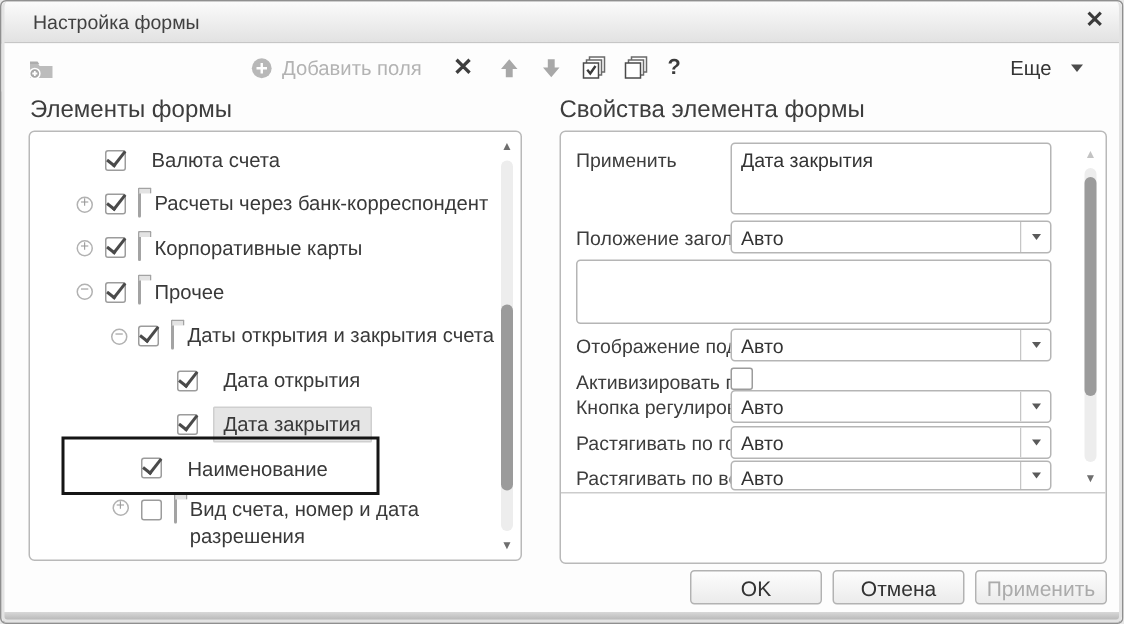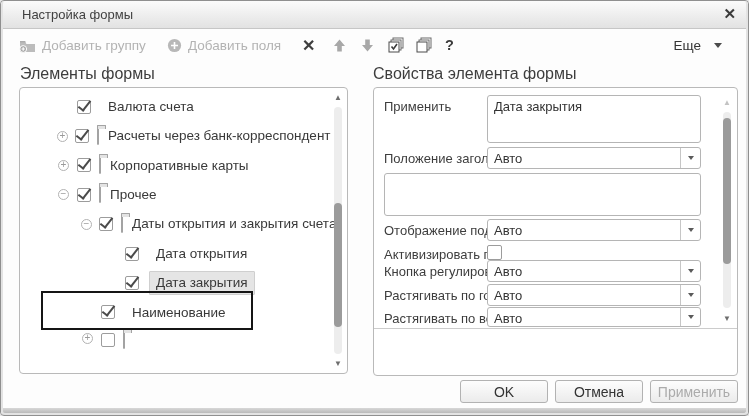--- a/index.html
+++ b/index.html
@@ -32,21 +32,21 @@
   .caret-down{width:0;height:0;border-left:4px solid transparent;border-right:4px solid transparent;border-top:5px solid #4c4c4c;}
 
   
   .phdr{position:absolute;top:64px;font-size:16px;color:#3d3d3d;}
   .phdr-left{left:19px;}
   .phdr-right{left:372px;}
 
   
   .tree-box{position:absolute;left:18px;top:86px;width:327px;height:285px;background:#fff;
             border:1px solid #b9b9b9;border-radius:4px;}
-  .tree-rows{position:absolute;left:11px;top:4px;right:18px;}
+  .tree-rows{position:absolute;left:4px;top:4px;right:18px;}
   .trow{height:29.4px;display:flex;align-items:center;font-size:13.5px;color:#393939;}
   .trow.lvl1{padding-left:26px;}
   .trow.lvl2{padding-left:50px;}
   .trow.lvl3{padding-left:74px;}
   .trow.tall{height:42px;align-items:flex-start;padding-top:4px;}
   .trow.tall .slot,.trow.tall .cb,.trow.tall .ico{margin-top:2px;}
   .slot{width:13px;margin-right:7px;display:flex;justify-content:center;}
   .expander{width:11px;height:11px;border:1px solid #b2b2b2;border-radius:50%;box-sizing:border-box;
             font-size:10px;line-height:8px;color:#9a9a9a;text-align:center;background:#fff;}
   .cb{position:relative;width:14px;height:14px;border:1px solid #9c9c9c;border-radius:2px;background:#fff;
@@ -122,21 +122,20 @@
   <div class="toolbar">
     <div class="tbtn tb-group disabled">
       <span>
         <svg width="17" height="15" viewBox="0 0 17 15">
           <path d="M1 4 h5 l1.5 2 H16 v8 H1 z" fill="#bcbcbc"></path>
           <path d="M1 3 h5 l1.2 1.6 H1 z" fill="#adadad"></path>
           <circle cx="4.2" cy="11" r="3.4" fill="#a6a6a6" stroke="#ffffff" stroke-width="1"></circle>
           <path d="M4.2 9.3 v3.4 M2.5 11 h3.4" stroke="#ffffff" stroke-width="1.2"></path>
         </svg>
       </span>
-      <span>Добавить группу</span>
     </div>
     <div class="tbtn tb-fields disabled">
       <span>
         <svg width="15" height="15" viewBox="0 0 15 15">
           <circle cx="7.5" cy="7.5" r="6.6" fill="#b8b8b8"></circle>
           <path d="M7.5 4 v7 M4 7.5 h7" stroke="#ffffff" stroke-width="1.6"></path>
         </svg>
       </span>
       <span>Добавить поля</span>
     </div>
@@ -233,20 +232,21 @@
         <span class="cb checked"></span>
         <span class="ico"><span class="ico-dash"></span></span>
         <span class="tlabel">Наименование</span>
       </div>
       <div class="trow lvl2 tall">
         <span class="slot">
             <span class="expander">+</span>
           </span>
         <span class="cb"></span>
         <span class="ico"><span class="ico-folder"></span></span>
+        <span class="tlabel wrap">Вид счета, номер и дата разрешения</span>
       </div>
     </div>
     <div class="focus-rect"></div>
     <div class="sb sb-tree">
       <span class="ar ar-up">▲</span>
       <span class="track"></span>
       <span class="thumb"></span>
       <span class="ar ar-dn">▼</span>
     </div>
   </div>

